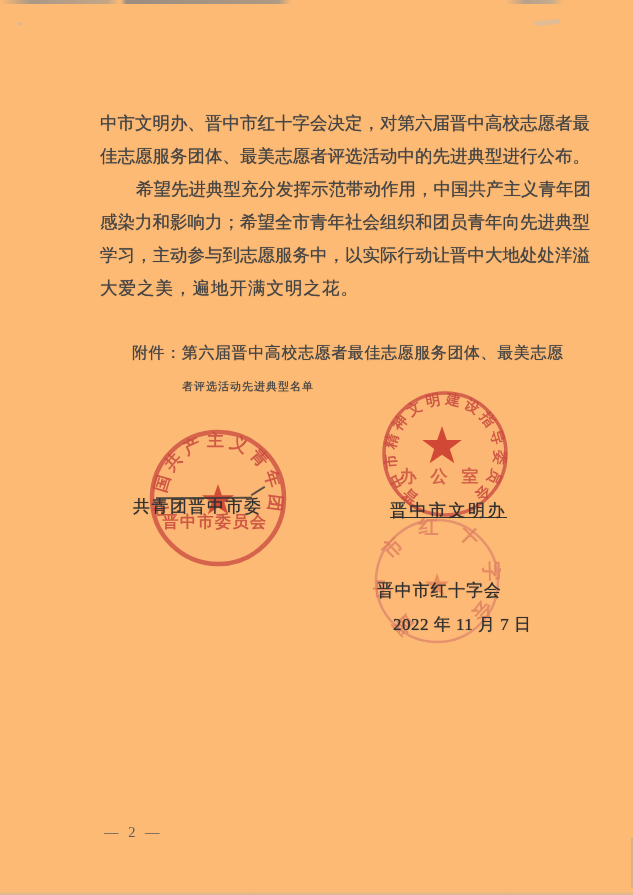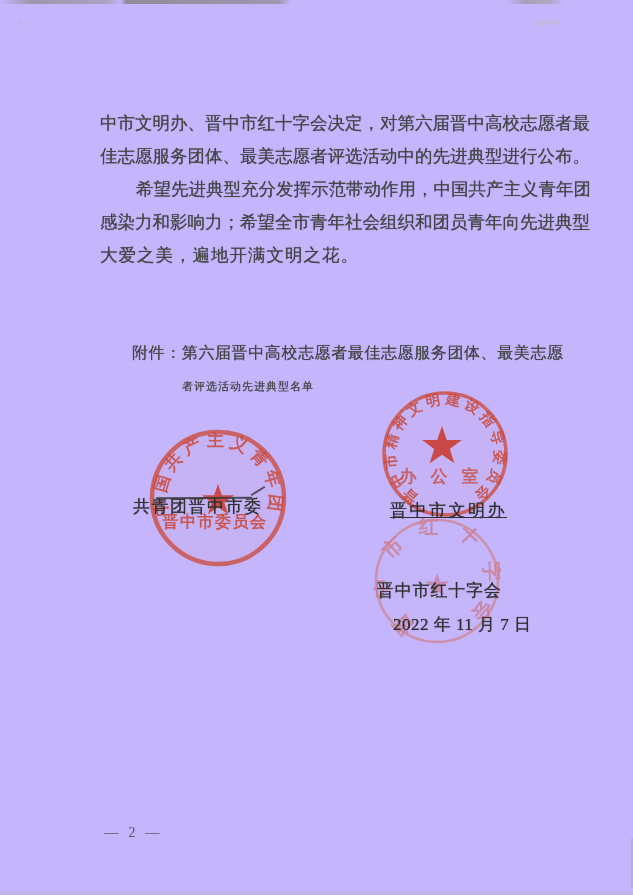--- a/index.html
+++ b/index.html
@@ -1,21 +1,21 @@
 <!DOCTYPE html>
 <html><head>
 <meta charset="utf-8">
 <style>
   * { margin: 0; padding: 0; box-sizing: border-box; }
   html, body { background: #ffffff; }
   .page {
     position: relative;
     width: 633px;
     height: 895px;
-    background: #c4b5fd;
+    background: #fdba74;
     overflow: hidden;
     font-family: "Liberation Serif", serif;
   }
   
   .edge-strip-top {
     position: absolute; top: 0; left: 0; width: 633px; height: 4px;
     background: linear-gradient(90deg,
       rgba(150,150,150,0) 0%, rgba(140,140,140,.75) 5%, rgba(150,150,150,.55) 17%,
       rgba(255,255,255,0) 19%, rgba(130,130,130,.8) 20%, rgba(140,140,140,.7) 44%,
       rgba(255,255,255,0) 46%, rgba(255,255,255,0) 80%, rgba(150,150,150,.7) 83%,
@@ -100,20 +100,21 @@
   <div class="edge-strip-bottom"></div>
   <div class="edge-line-right"></div>
   <div class="smudge-tr"></div>
   <div class="dot-tl"></div>
 
   <div class="body-block">
     <div class="bline">中市文明办、晋中市红十字会决定，对第六届晋中高校志愿者最</div>
     <div class="bline">佳志愿服务团体、最美志愿者评选活动中的先进典型进行公布。</div>
     <div class="bline indent">希望先进典型充分发挥示范带动作用，中国共产主义青年团</div>
     <div class="bline">感染力和影响力；希望全市青年社会组织和团员青年向先进典型</div>
+    <div class="bline">学习，主动参与到志愿服务中，以实际行动让晋中大地处处洋溢</div>
     <div class="bline last">大爱之美，遍地开满文明之花。</div>
   </div>
 
   <div class="att-line1">附件：第六届晋中高校志愿者最佳志愿服务团体、最美志愿</div>
   <div class="att-line2">者评选活动先进典型名单</div>
 
   <div class="stamp stamp-youth">
     <svg width="140" height="140" viewBox="0 0 140 140">
       <defs>
         <path id="arcYouth" d="M 23.9 94 A 52 52 0 1 1 116.1 94" fill="none"></path>

